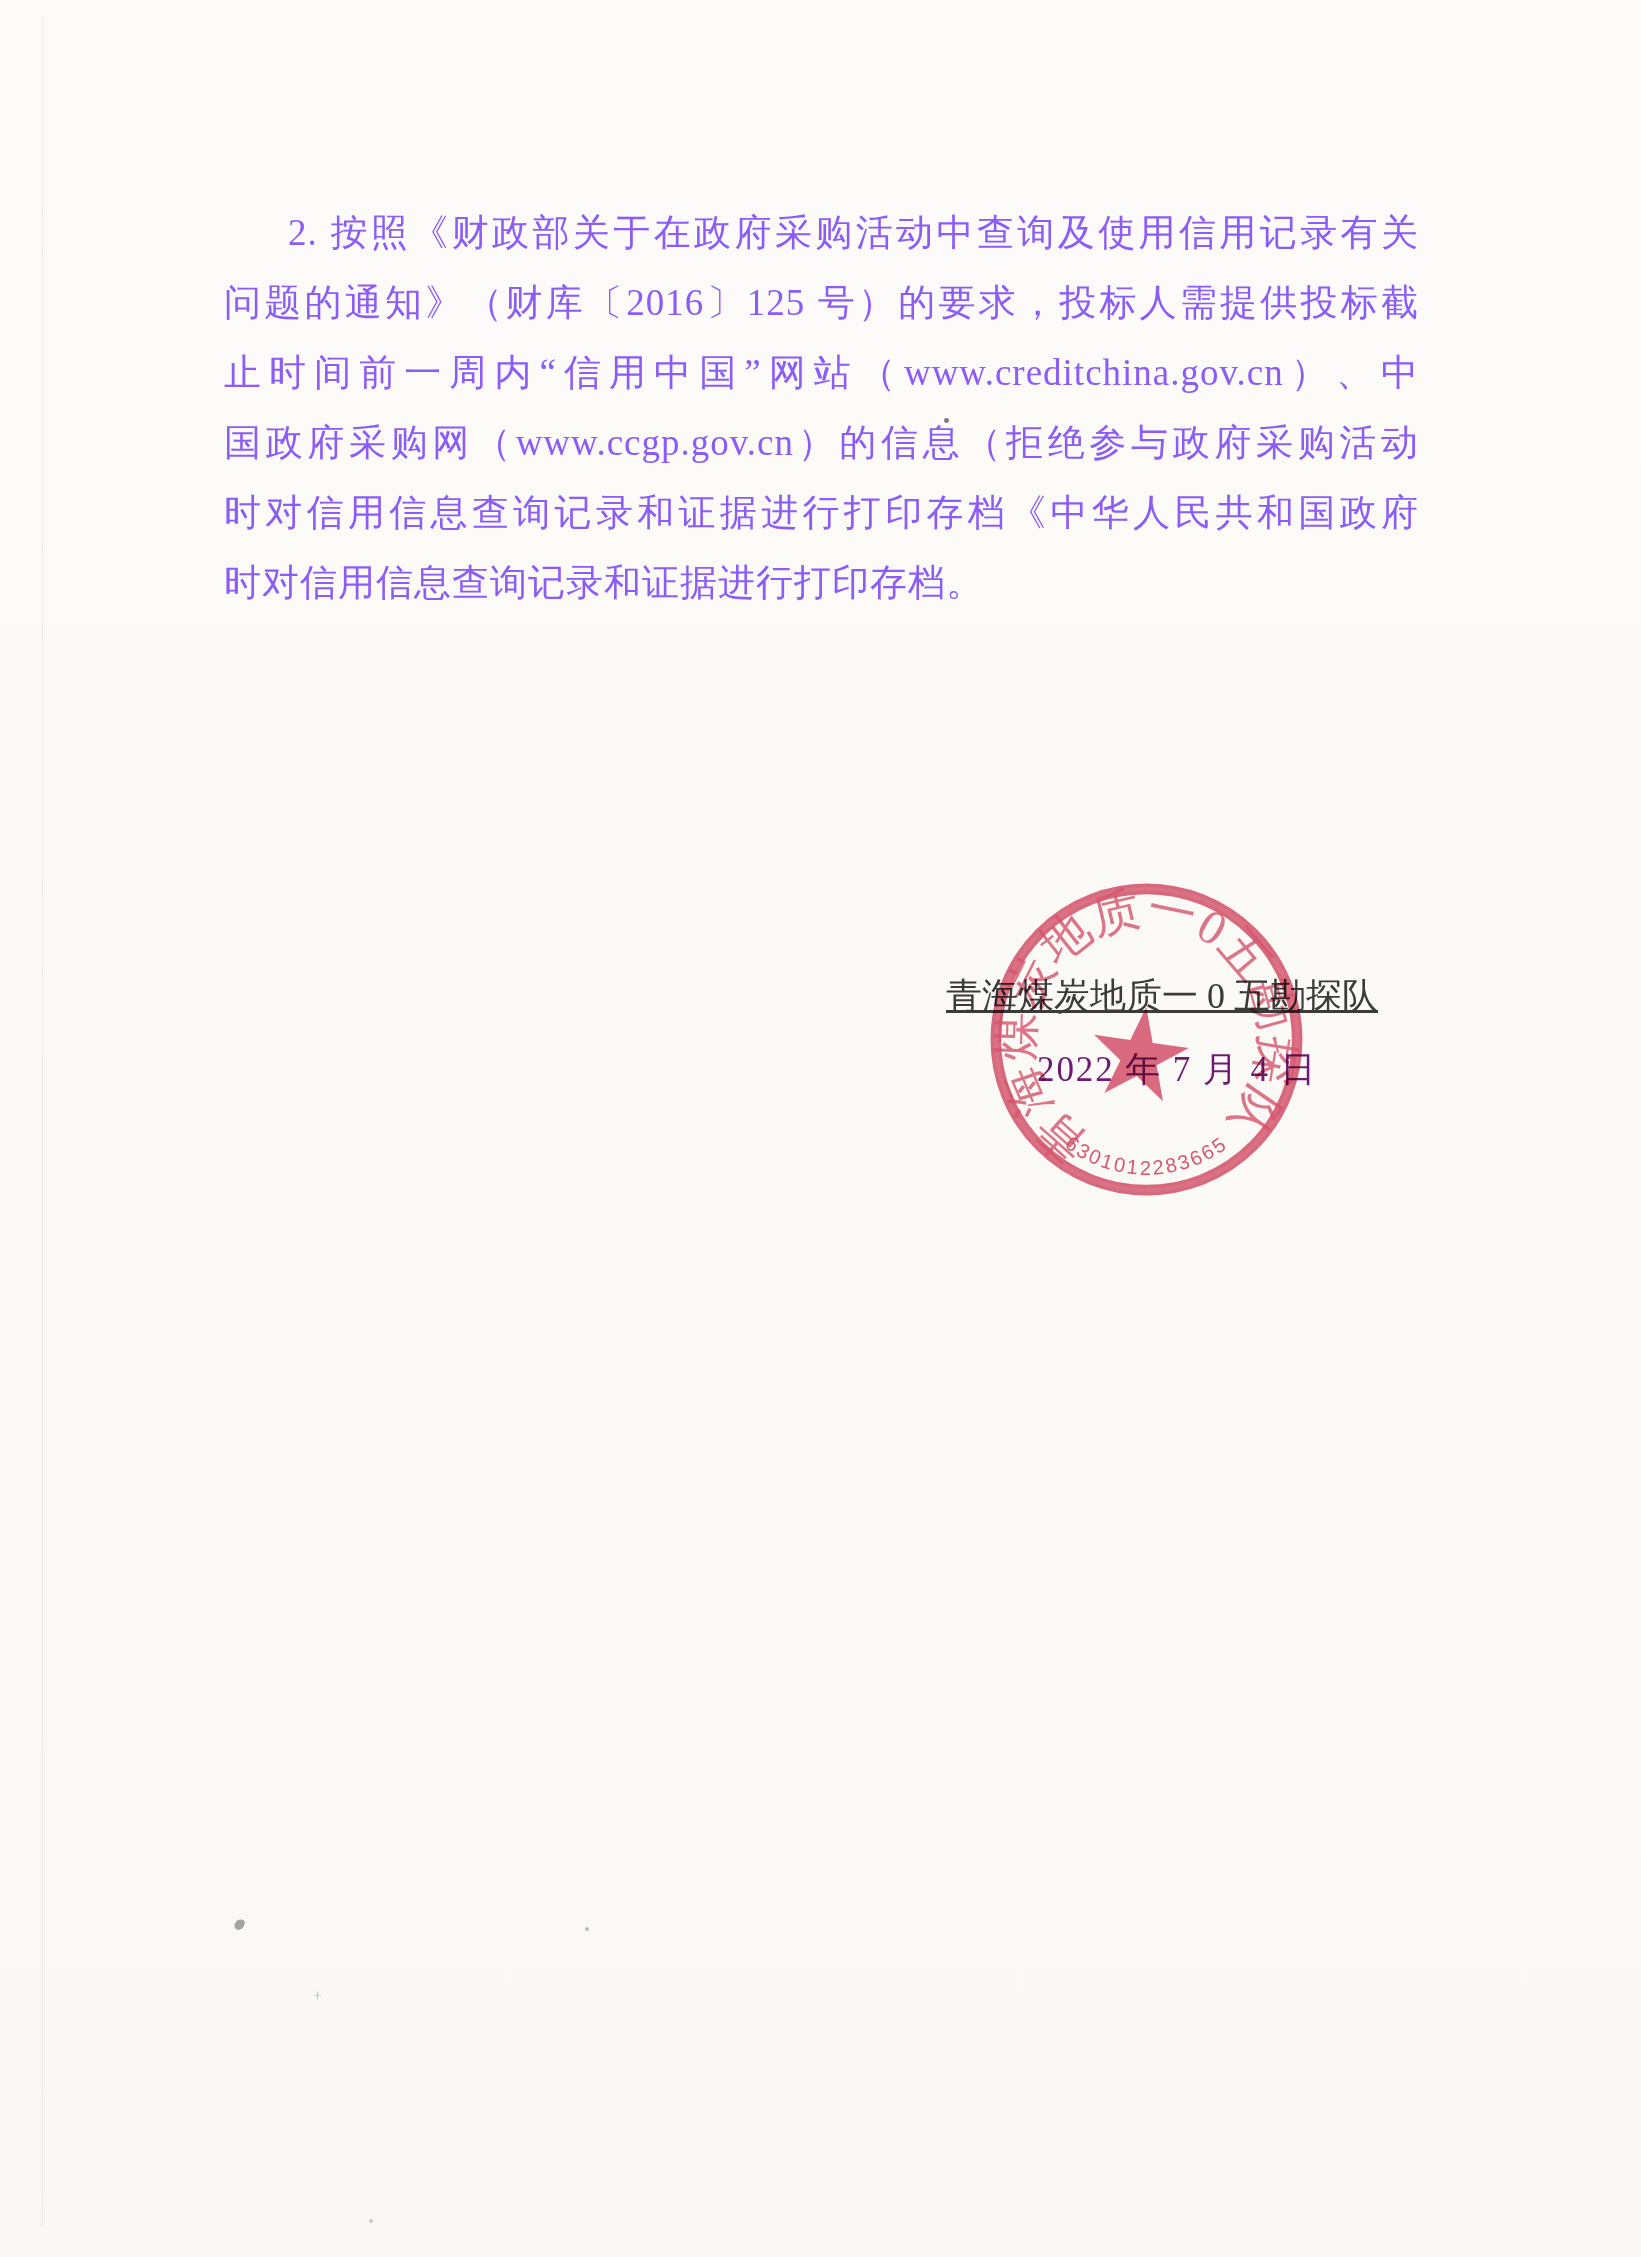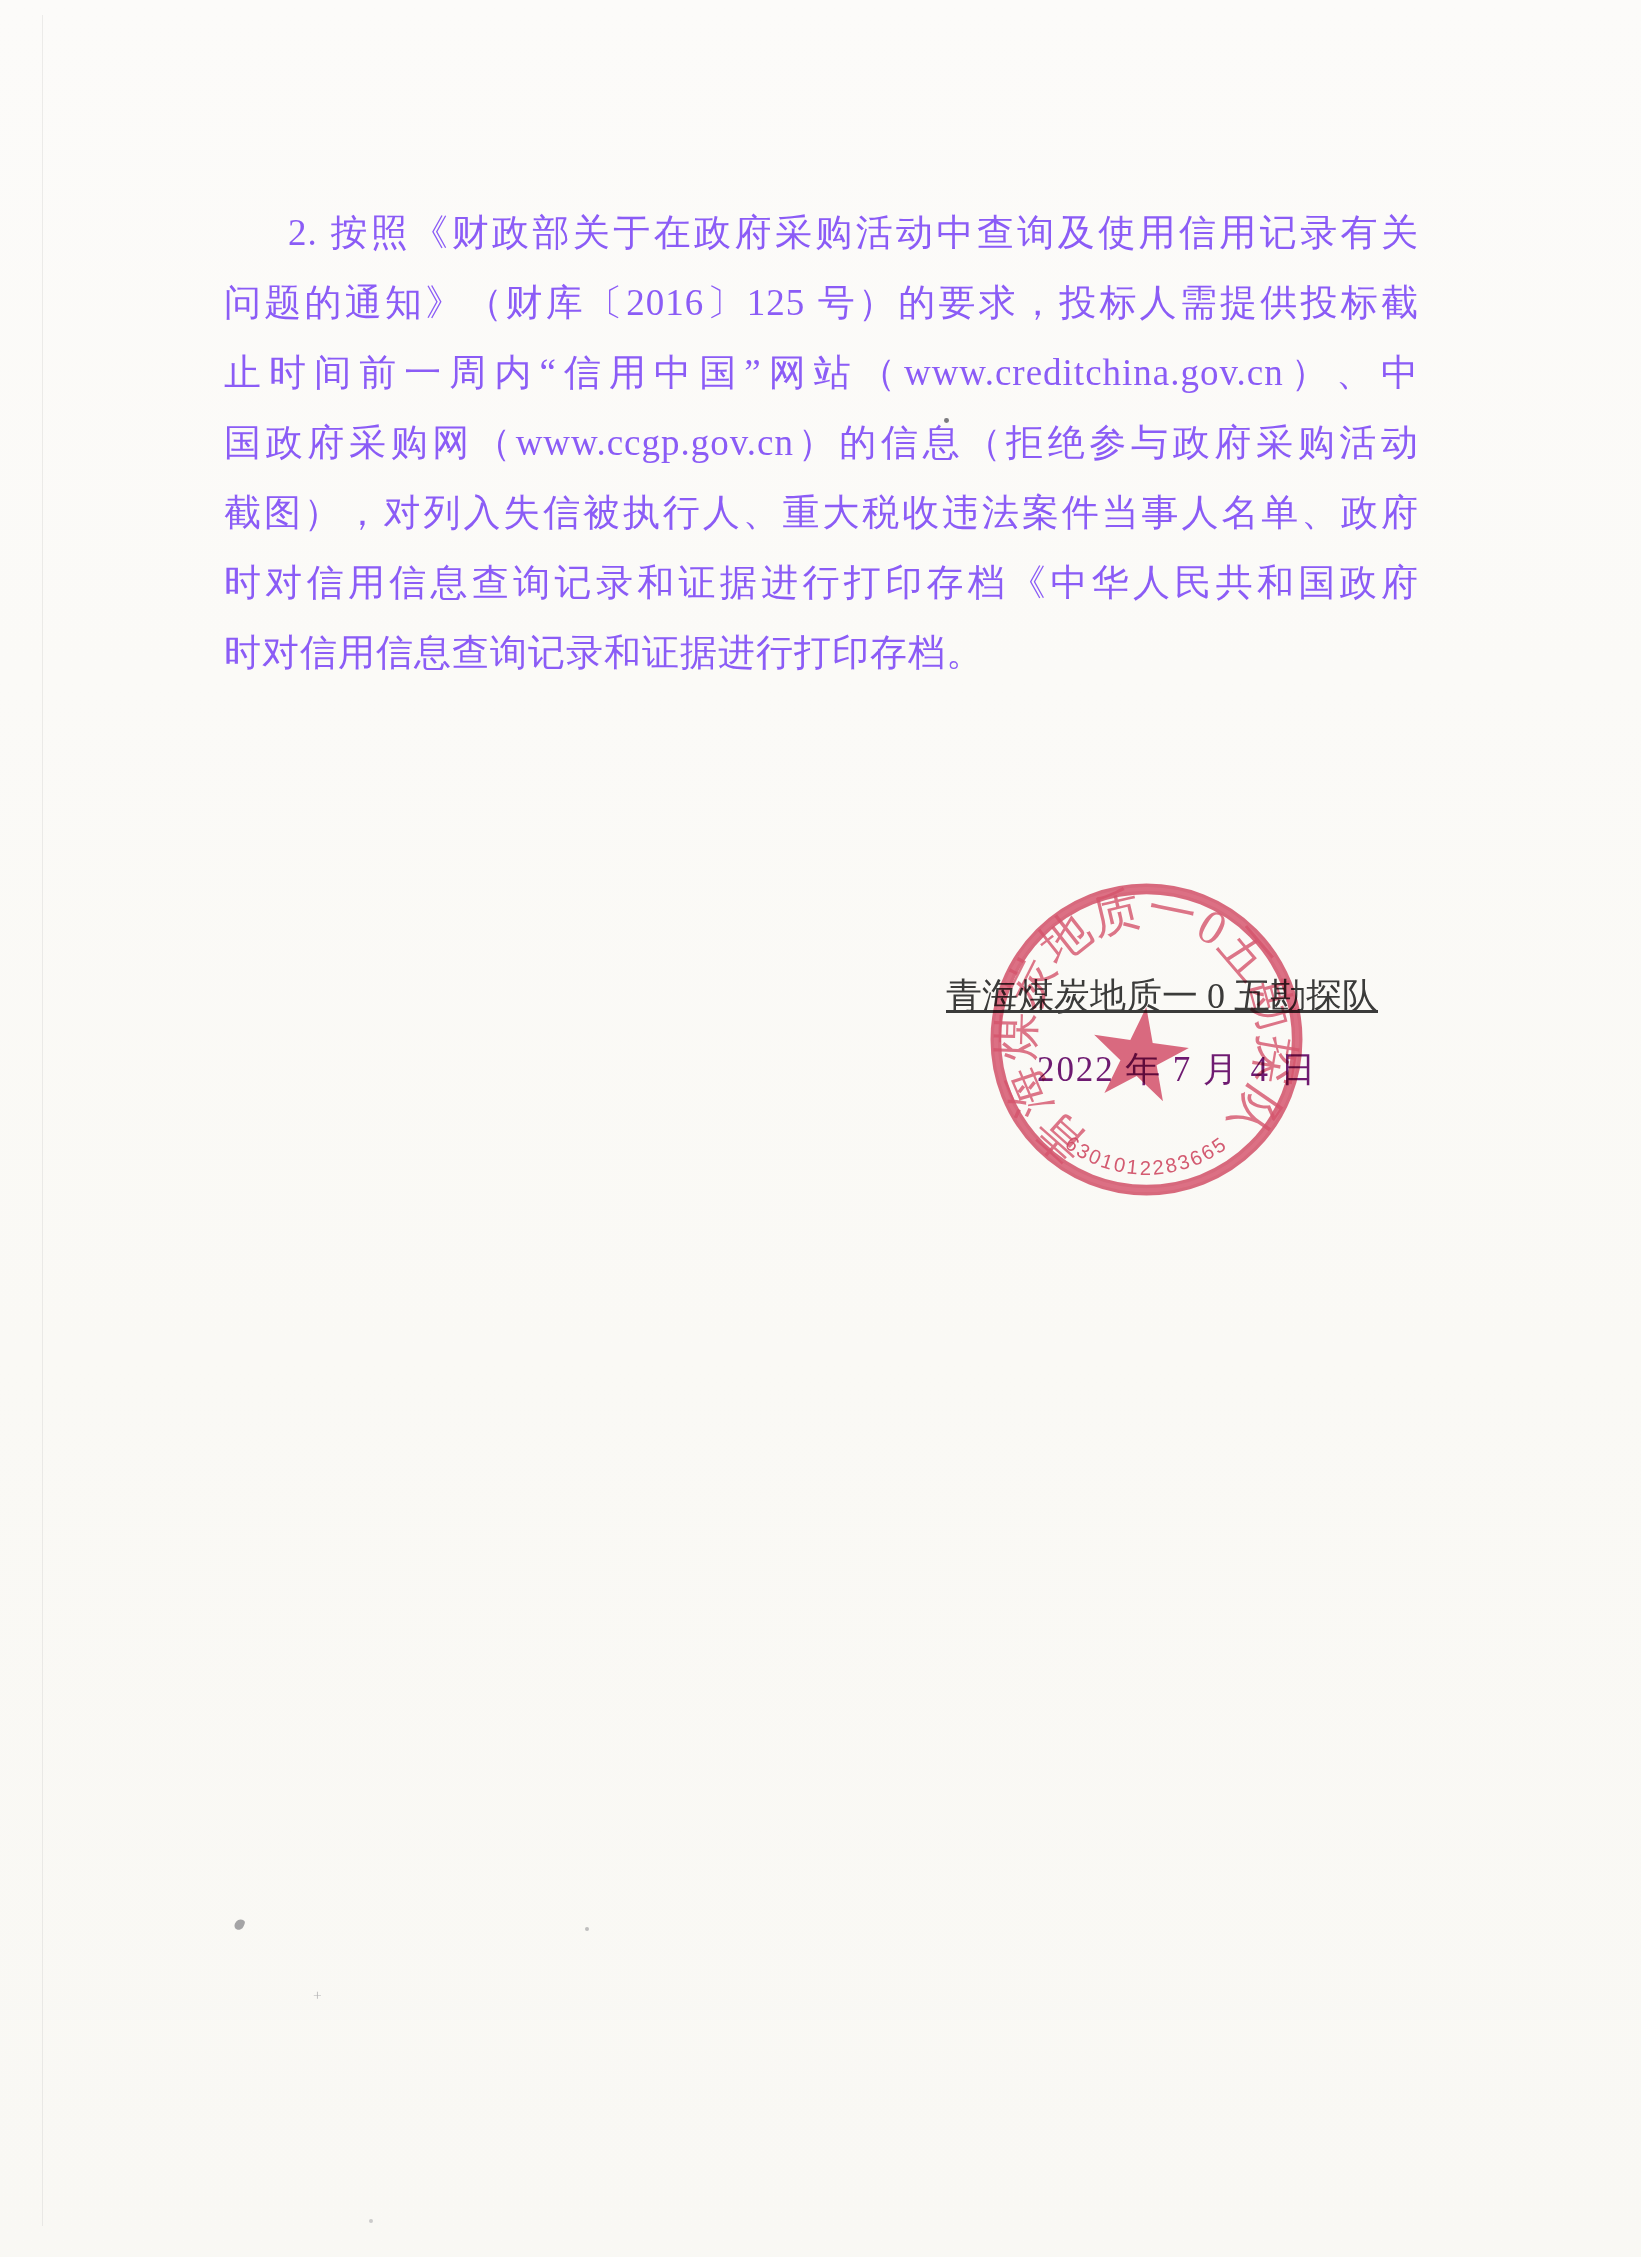--- a/index.html
+++ b/index.html
@@ -50,21 +50,20 @@
 <body>
 
 <div class="page"></div>
 <div class="scan-line"></div>
 
 <div class="paragraph">
   <div class="line first">2. 按照《财政部关于在政府采购活动中查询及使用信用记录有关</div>
   <div class="line">问题的通知》（财库〔2016〕125 号）的要求，投标人需提供投标截</div>
   <div class="line">止时间前一周内“信用中国”网站（www.creditchina.gov.cn）、中</div>
   <div class="line">国政府采购网（www.ccgp.gov.cn）的信息（拒绝参与政府采购活动</div>
-  <div class="line">截图），对列入失信被执行人、重大税收违法案件当事人名单、政府</div>
   <div class="line">时对信用信息查询记录和证据进行打印存档《中华人民共和国政府</div>
   <div class="line last">时对信用信息查询记录和证据进行打印存档。</div>
 </div>
 
 <div class="stamp">
   <svg width="367" height="367" viewBox="0 0 380 380">
     <defs>
       <path id="arcTextPath" d="M 190 308 A 118 118 0 1 1 190 72 A 118 118 0 1 1 190 308" fill="none"></path>
       <path id="codePath" d="M 50 190 A 140 140 0 0 0 330 190" fill="none"></path>
     </defs>

